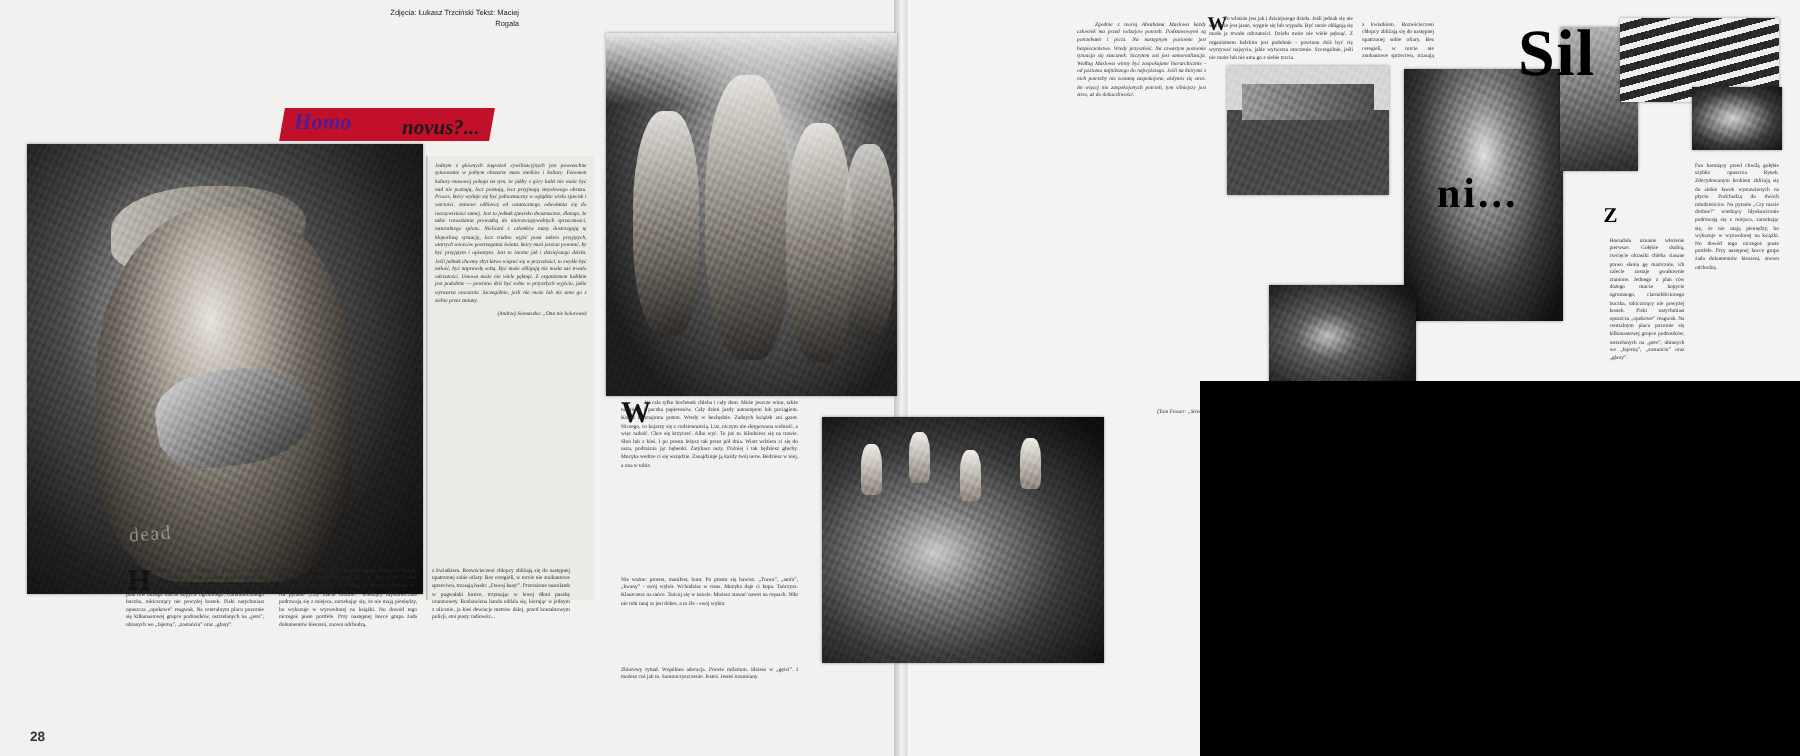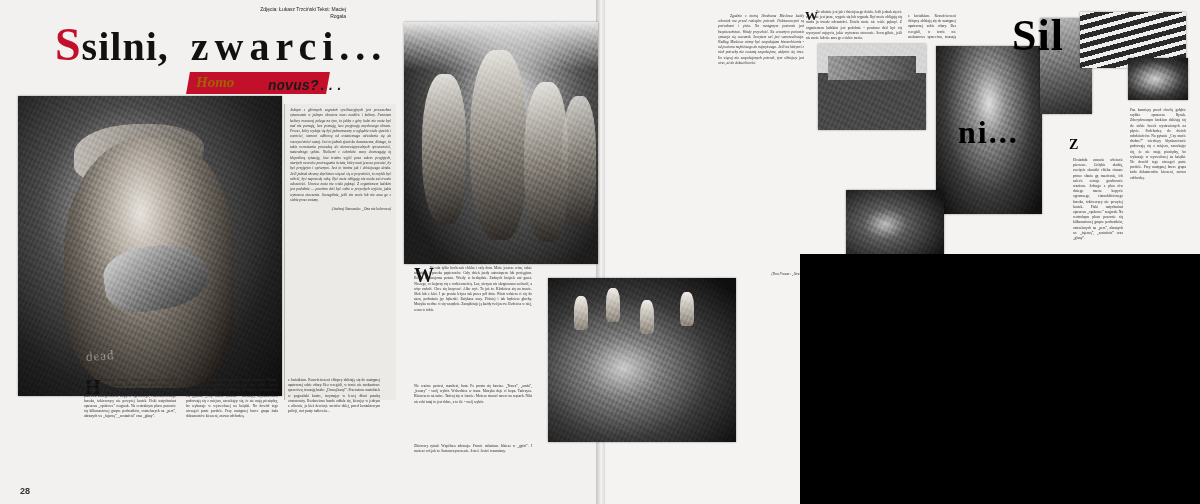--- a/index.html
+++ b/index.html
@@ -66,28 +66,28 @@
     transform: skewX(-10deg);
   }
   .subtitle-text {
     position: absolute;
     left: 196px;
     top: 74px;
     font-family: "Liberation Serif", serif;
     font-style: italic;
     font-size: 15px;
     font-weight: bold;
-    color: #a16207;
+    color: #4c1d95;
     white-space: nowrap;
   }
   .subtitle-tail {
     position: absolute;
     left: 268px;
     top: 78px;
-    font-family: Liberation Mono, monospace;
+    font-family: Liberation Serif, serif;
     font-style: italic;
     font-size: 14px;
     font-weight: bold;
     color: #1a1a1a;
   }
 
   .credits {
     position: absolute;
     left: 250px;
     top: 6px;
@@ -230,21 +230,21 @@
 
   
   .red-letter {
     position: absolute;
     font-family: "Liberation Serif", serif;
     font-weight: bold;
     color: #000000;
     line-height: 1;
   }
   #red-sil { left: 1012px; top: 14px; font-size: 44px; letter-spacing: 1px; }
-  #red-ni  { left: 958px;  top: 116px; font-size: 32px; letter-spacing: 2px; }
+  #red-ni  { left: 958px;  top: 116px; font-size: 28px; letter-spacing: 2px; }
 
   .dropcap {
     position: absolute;
     font-family: "Liberation Serif", serif;
     font-weight: bold;
     font-size: 20px;
     color: #111;
   }
 
   .realtext {
@@ -304,23 +304,20 @@
 
 <div id="page">
 
   <div class="page-half left-page"></div>
   <div class="page-half right-page"></div>
   <div class="gutter"></div>
 
   <div class="credits">Zdjęcia: Łukasz Trzciński
 Tekst: Maciej Rogala</div>
 
-  <div class="title-main">
-    <span class="red-s">S</span><span>silni,</span>&nbsp;&nbsp;<span class="spaced">zwarci...</span>
-  </div>
 
   <div class="subtitle-band"></div>
   <div class="subtitle-text">Homo</div>
   <div class="subtitle-tail">novus?...</div>
 
   <div class="photo" id="photo-punk">
     <div class="arm"></div>
     <div class="figure"></div>
     <div class="mask"></div>
     <div class="tee-text">dead</div>

